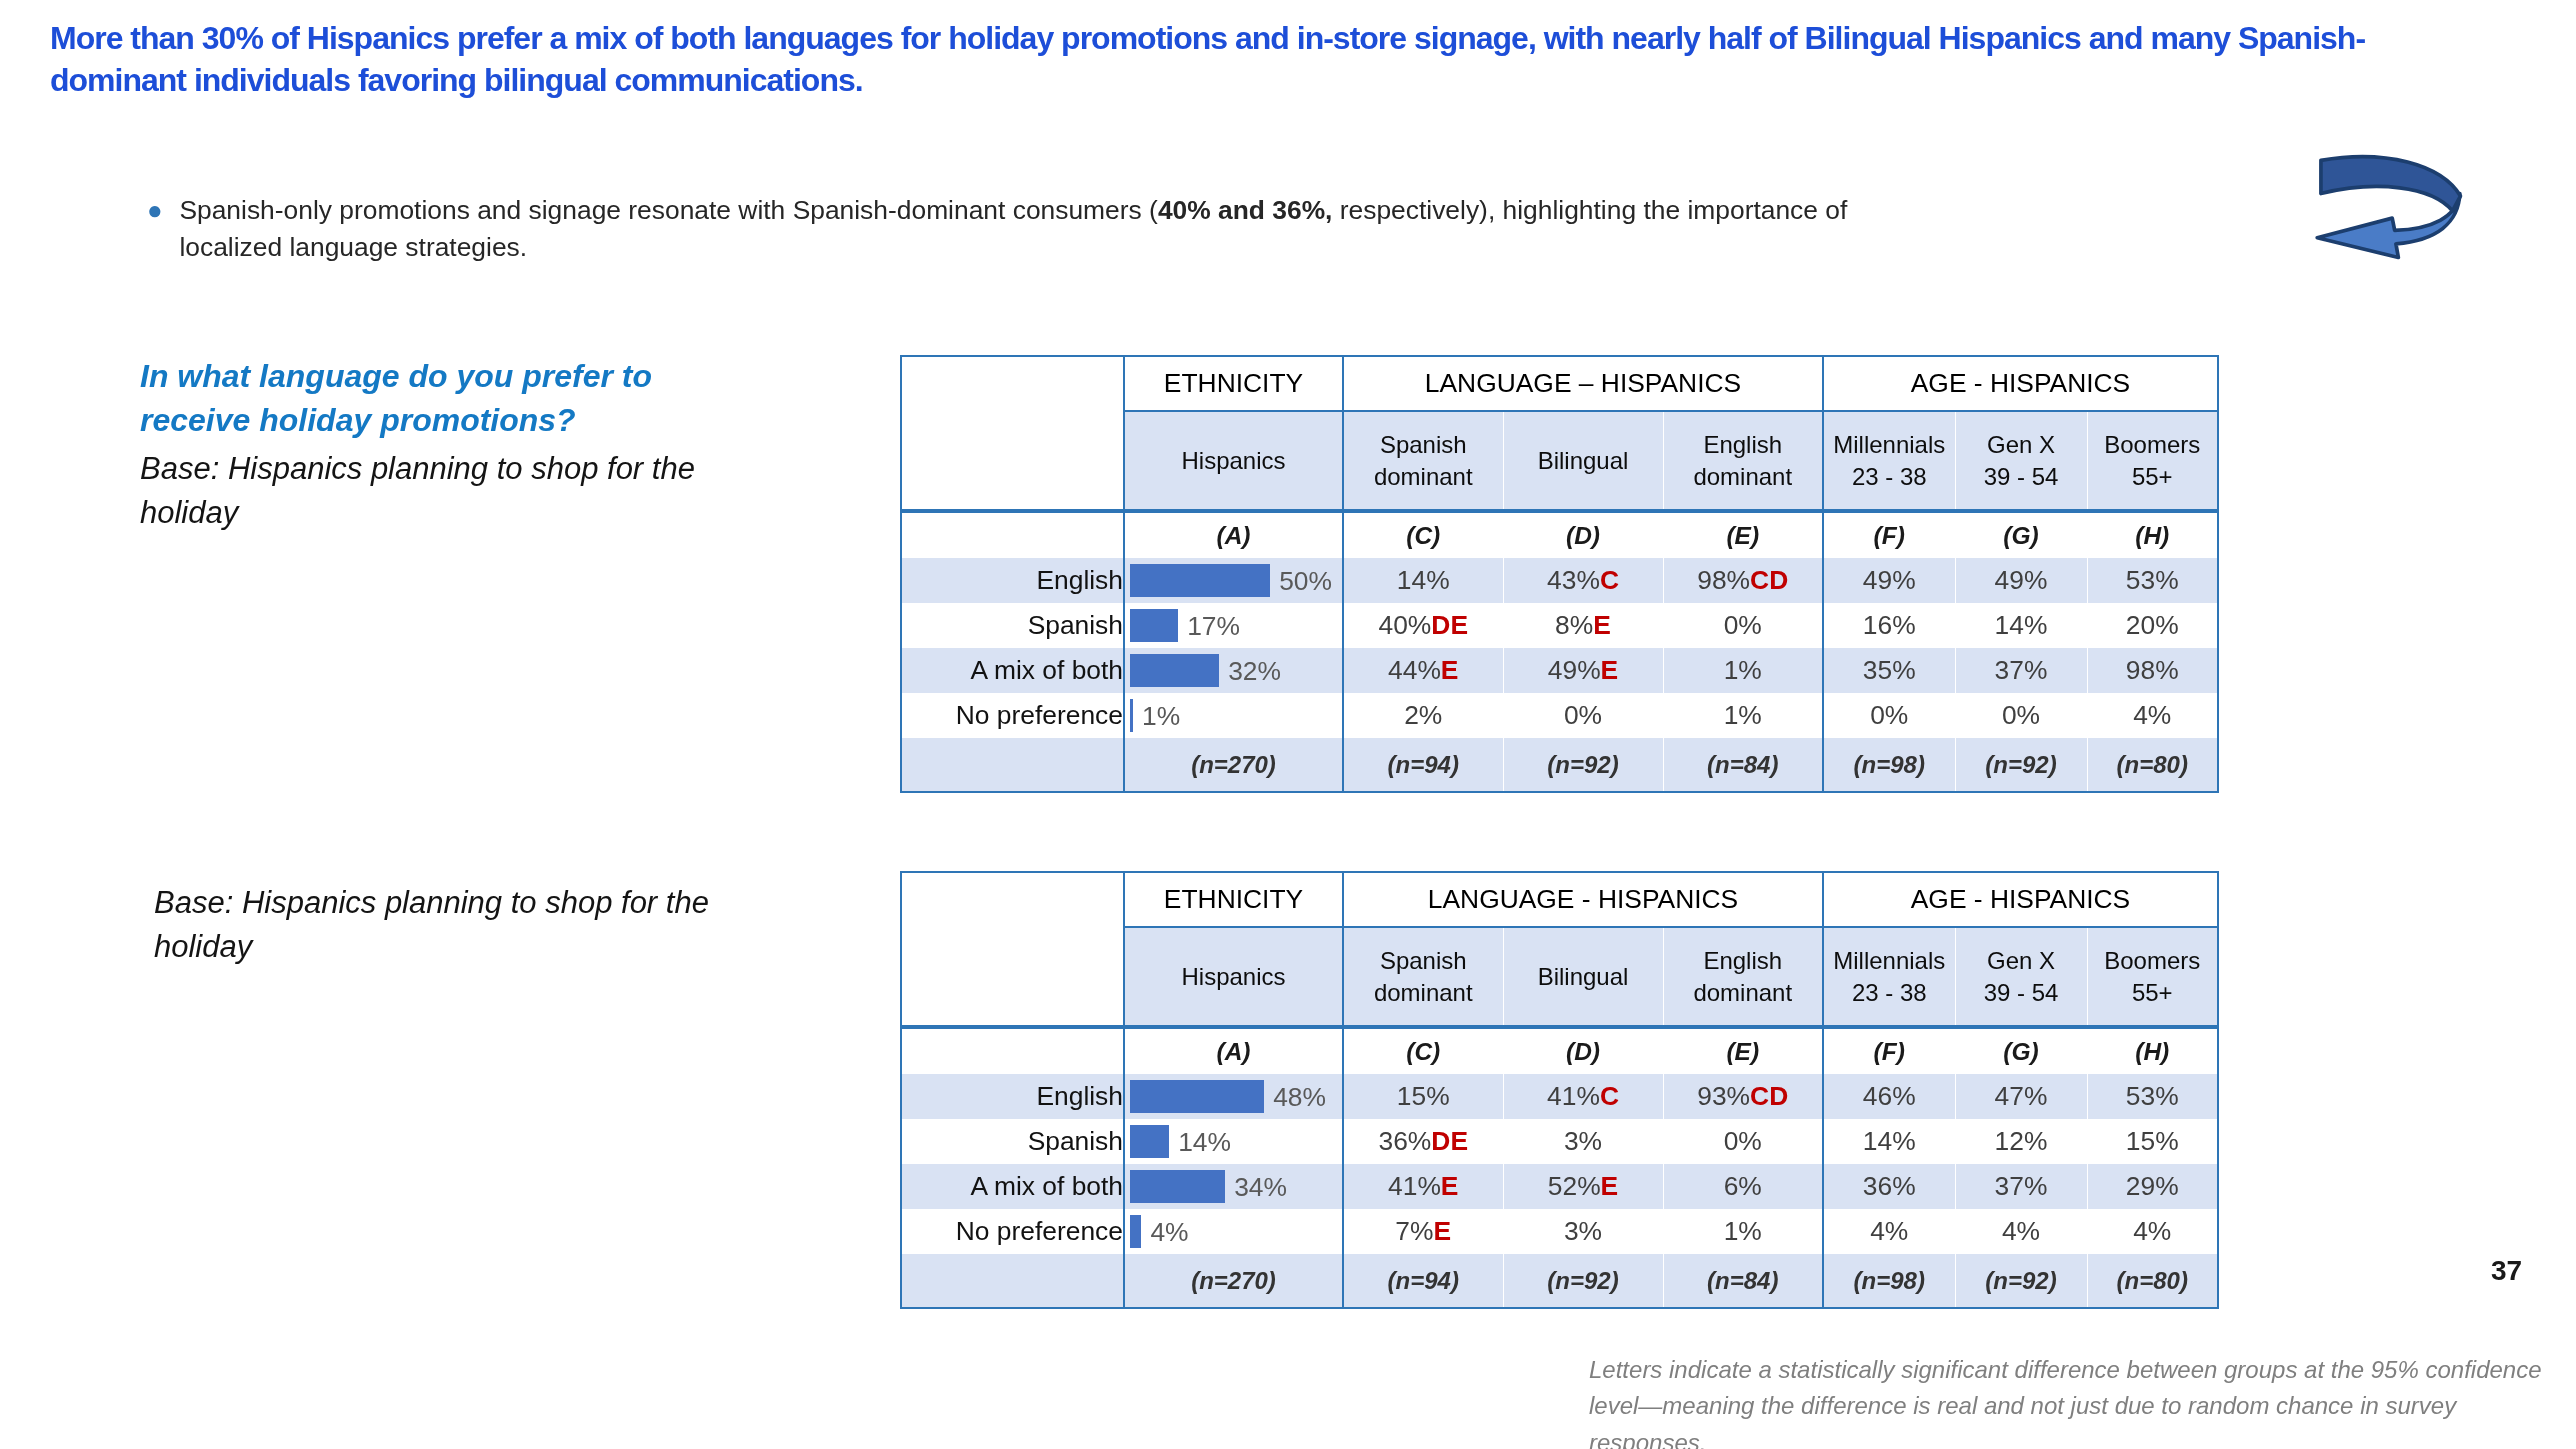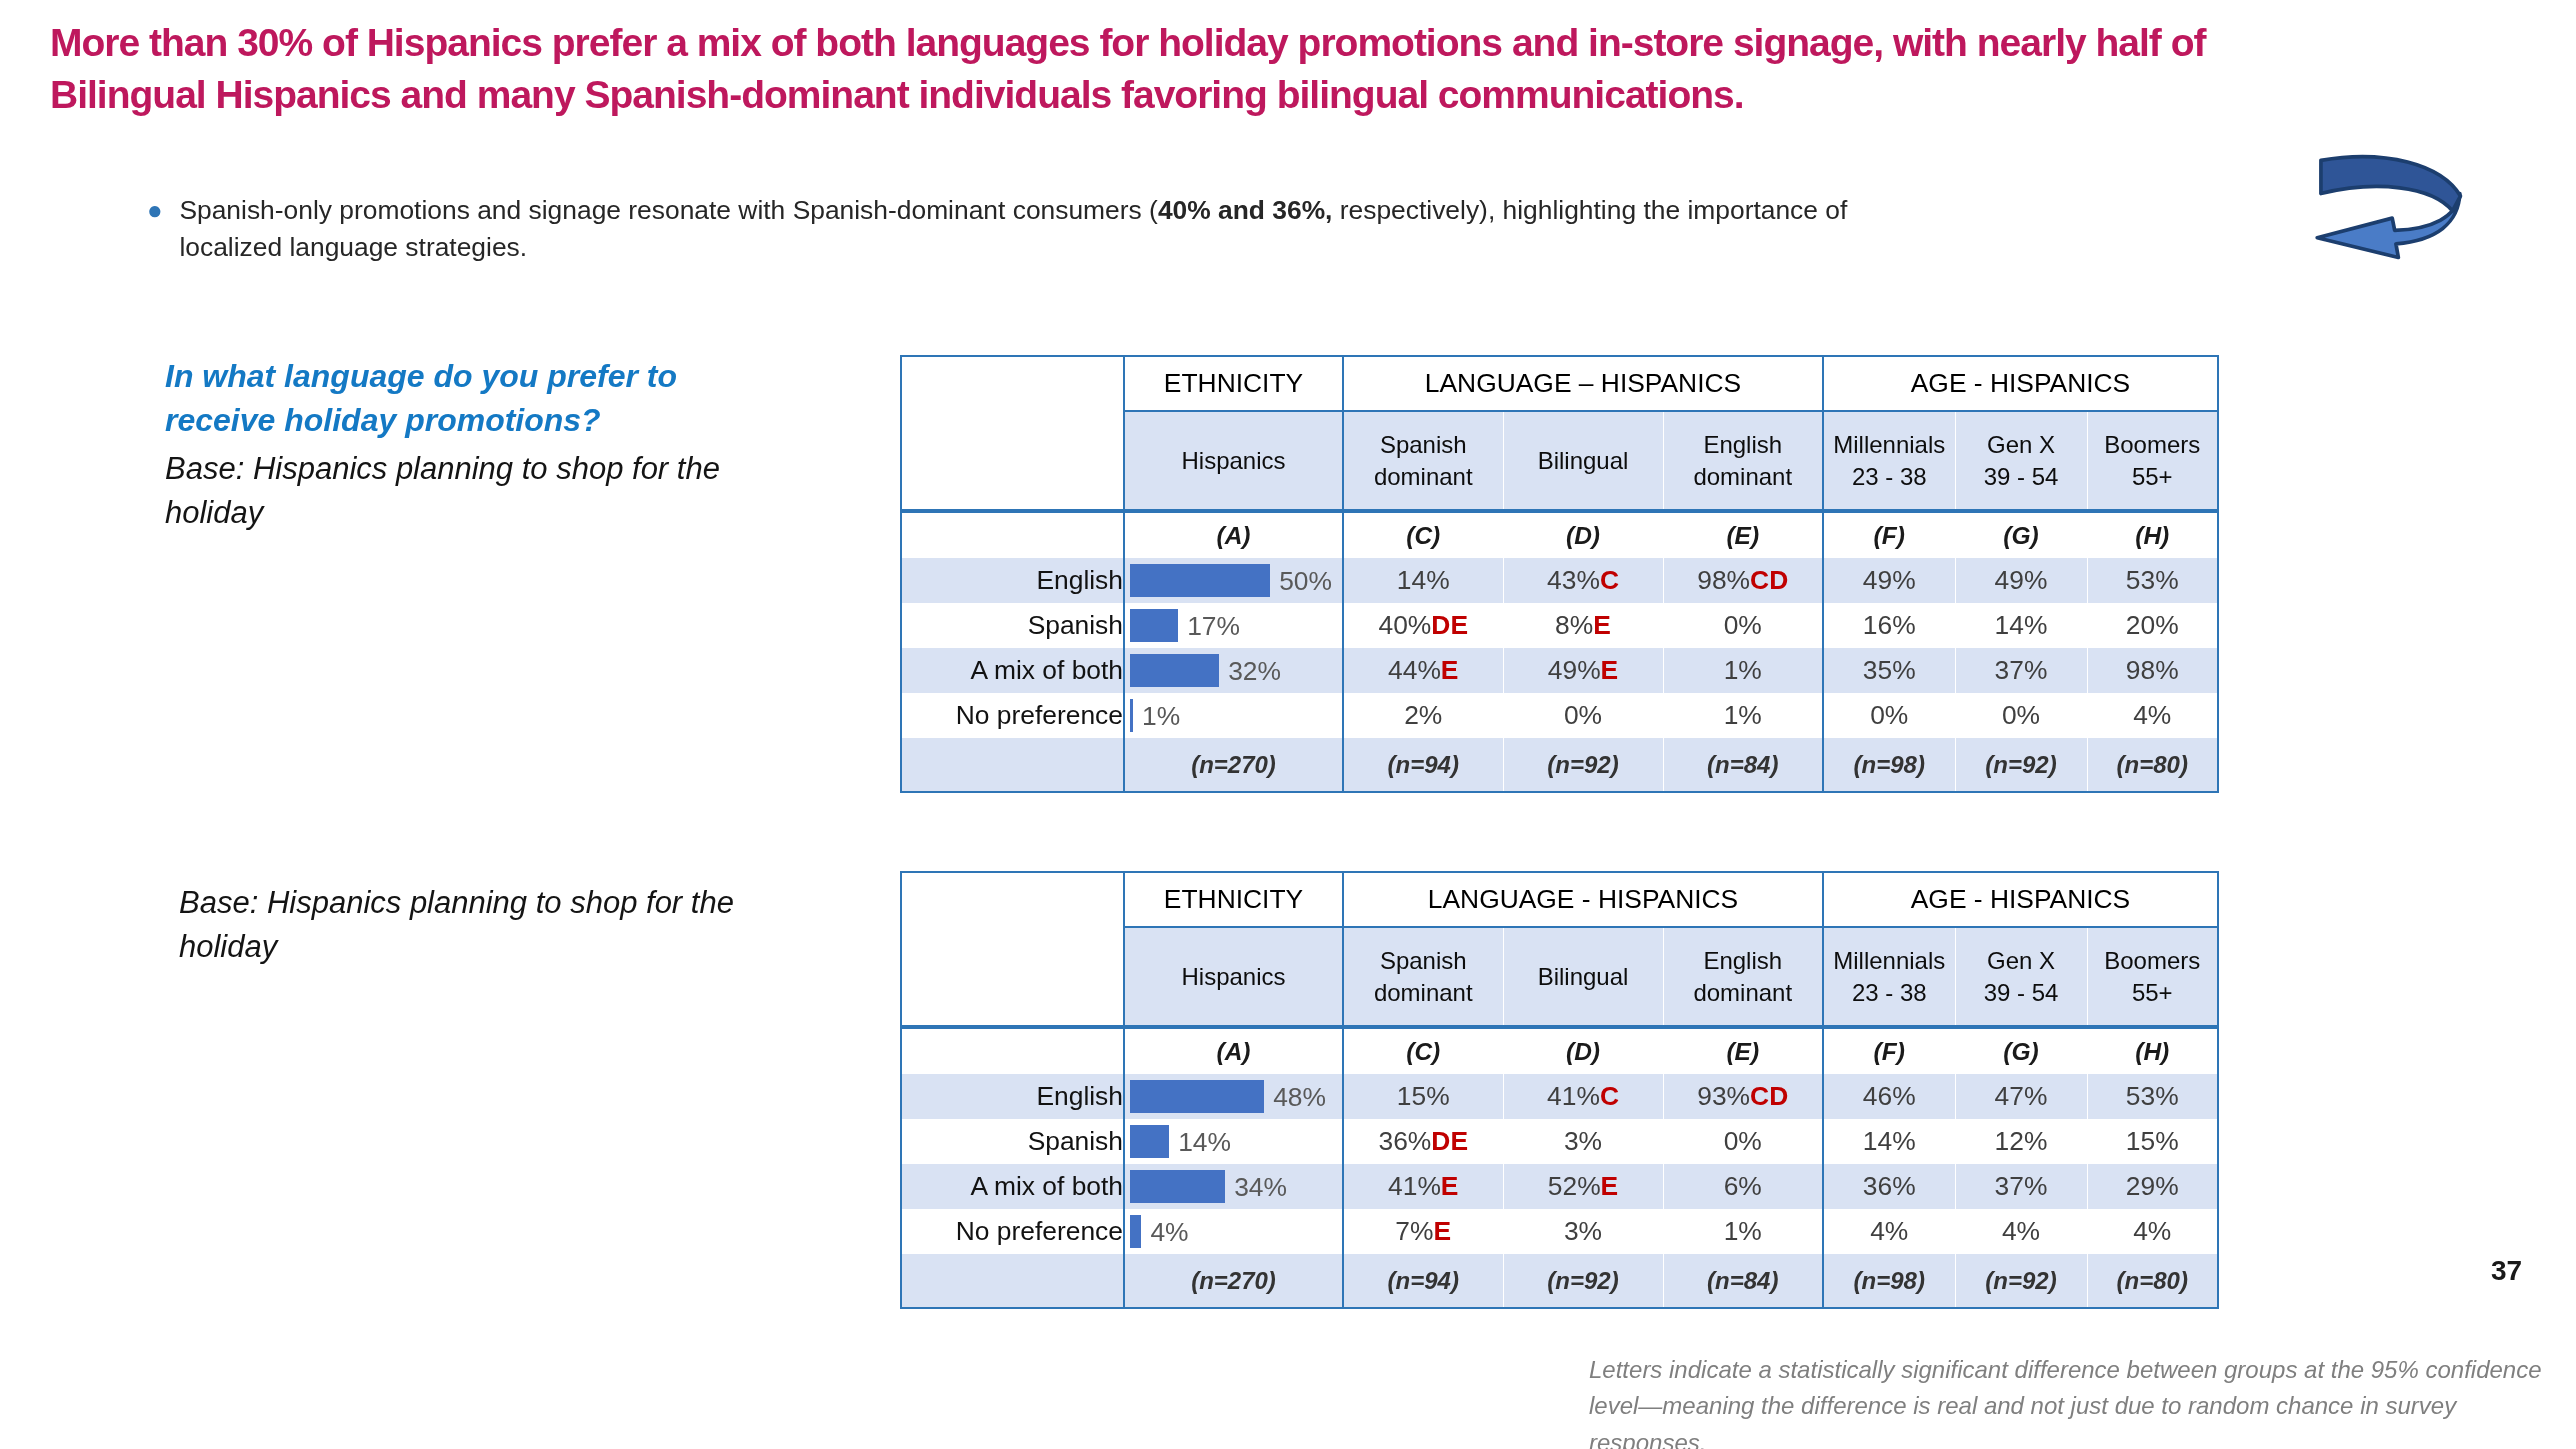--- a/index.html
+++ b/index.html
@@ -1,29 +1,29 @@
 <!DOCTYPE html>
 <html style="font-size:10.3px"><head>
 <meta charset="utf-8">
 <style>
   html,body{margin:0;padding:0;background:#ffffff;}
   .slide{position:relative;width:2576px;height:1449px;background:#ffffff;overflow:hidden;
          font-family:"Liberation Sans",sans-serif;}
 
   .title{position:absolute;left:50px;top:16.7px;width:2318px;
-         font-size:39px;font-weight:700;letter-spacing:-1px;line-height:1.33;color:#be185d;}
+         font-size:32px;font-weight:700;letter-spacing:-1px;line-height:1.33;color:#1d4ed8;}
 
   .bullet{position:absolute;left:147px;top:192px;width:1790px;display:flex;
           font-size:26.4px;line-height:1.42;color:#262626;}
   .bullet .dot{color:#2e75b6;margin-right:16.7px;font-size:26px;line-height:1.45;}
   .bullet b{font-weight:700;}
 
   .arrow-wrap{position:absolute;left:2309px;top:137px;width:164px;height:126px;}
 
-  .qblock{position:absolute;width:618px;margin-left:25px;}
+  .qblock{position:absolute;width:618px;}
   .q1{left:140px;top:355px;}
   .q2{left:154px;top:876px;}
   .q-title{max-width:554px;font-size:32px;font-weight:700;font-style:italic;color:#1479c4;line-height:1.36;}
   .q-base{max-width:618px;font-size:31px;font-style:italic;color:#141414;line-height:1.42;margin-top:5.2px;}
 
   .table-host{position:absolute;}
   .ptable{border-collapse:collapse;table-layout:fixed;border:2.6px solid #2e75b6;background:#fff;}
   .ptable th,.ptable td{padding:0;overflow:hidden;vertical-align:middle;}
   .group-row{height:55px;}
   .colhead-row{height:100px;}

